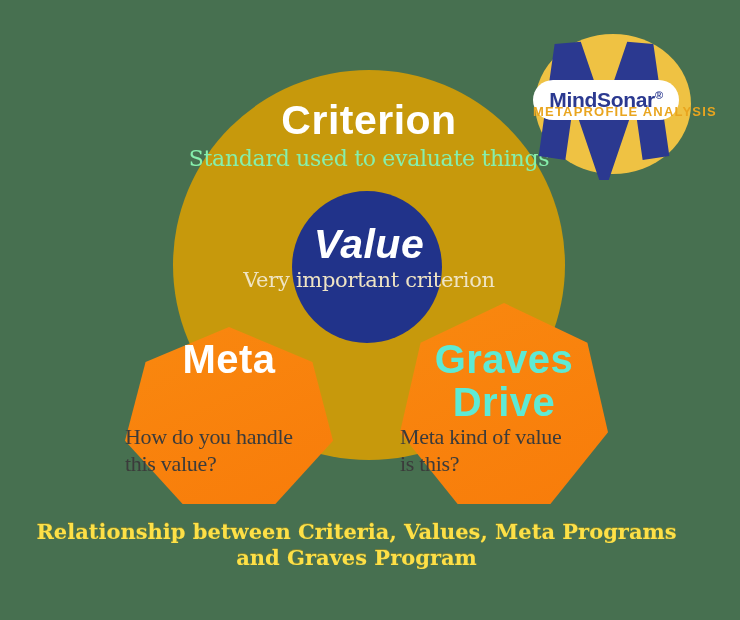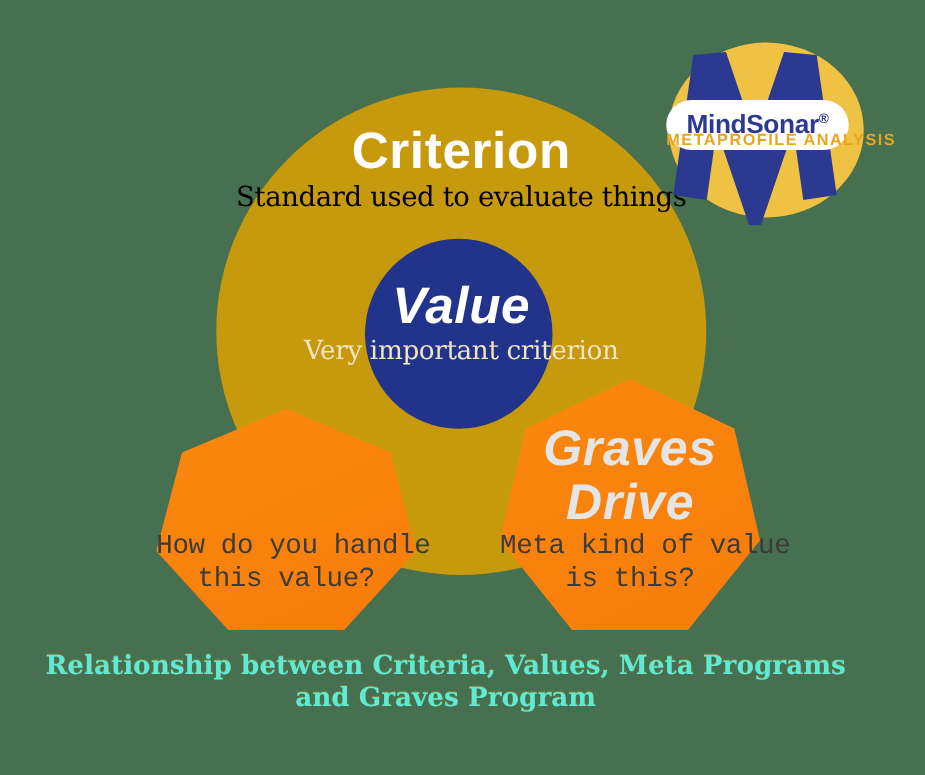--- a/index.html
+++ b/index.html
@@ -65,22 +65,21 @@
     top:338px; width:208px;
     text-align:center;
     font-weight:700; font-size:40px; line-height:43px;
     color:#FFFFFF; letter-spacing:0.5px;
   }
   .hept-title.meta   { left:125px; }
   .hept-title.graves { left:400px; }
 
   .hept-subtitle {
     top:423px; width:208px;
-    text-align:center;
-    font-family:Liberation Mono, monospace;
+    font-family:Liberation Serif, serif;
     font-size:22px; line-height:27px; letter-spacing:-0.3px;
     color:#3B3B3B;
   }
   .hept-subtitle.meta   { left:125px; }
   .hept-subtitle.graves { left:400px; }
   .hept-subtitle .line { white-space:nowrap; }
 
   
   .caption {
     left:0px; top:519px; width:713px;
@@ -113,44 +112,45 @@
 </head>
 <body>
 
 <div class="stage" style="background-color: rgb(71, 112, 80);">
 
   <div class="abs gold-circle" style="background-color: rgb(199, 153, 12);"></div>
 
   <div class="abs blue-circle" style="background-color: rgb(33, 51, 138);"></div>
 
   <div class="abs criterion-title" style="color: rgb(255, 255, 255);">Criterion</div>
-  <div class="abs criterion-subtitle" style="color: #000000;">Standard used to evaluate things</div>
+  <div class="abs criterion-subtitle" style="color: #86efac;">Standard used to evaluate things</div>
 
   <div class="abs value-title" style="color: rgb(255, 255, 255);">Value</div>
   <div class="abs value-subtitle" style="color: rgb(239, 228, 196);">Very important criterion</div>
 
   <div class="abs heptagon meta"></div>
   <div class="abs hept-title meta" style="color: rgb(255, 255, 255);">
+    <div class="line">Meta</div>
   </div>
   <div class="abs hept-subtitle meta" style="color: rgb(59, 59, 59);">
     <div class="line">How do you handle</div>
     <div class="line">this value?</div>
   </div>
 
   <div class="abs heptagon graves"></div>
-  <div class="abs hept-title graves" style="color: #e5e5e5; font-style: italic;">
+  <div class="abs hept-title graves" style="color: #5eead4;">
     <div class="line">Graves</div>
     <div class="line">Drive</div>
   </div>
   <div class="abs hept-subtitle graves" style="color: rgb(59, 59, 59);">
     <div class="line">Meta kind of value</div>
     <div class="line">is this?</div>
   </div>
 
-  <div class="abs caption" style="color: #5eead4;">
+  <div class="abs caption" style="color: #fde047;">
     <div class="line">Relationship between Criteria, Values, Meta Programs</div>
     <div class="line">and Graves Program</div>
   </div>
 
   <div class="abs logo">
     <svg viewBox="0 0 170 150" width="170" height="150">
       <ellipse cx="85" cy="74" rx="78" ry="70" fill="#EFC243"></ellipse>
       <path d="M24 128 L40 16 L76 122 L112 16 L128 128" fill="none" stroke-width="27" stroke-linejoin="miter" stroke-linecap="butt" stroke="#2B3990"></path>
       <rect x="5" y="50" width="146" height="40" rx="20" fill="#FFFFFF"></rect>
     </svg>

